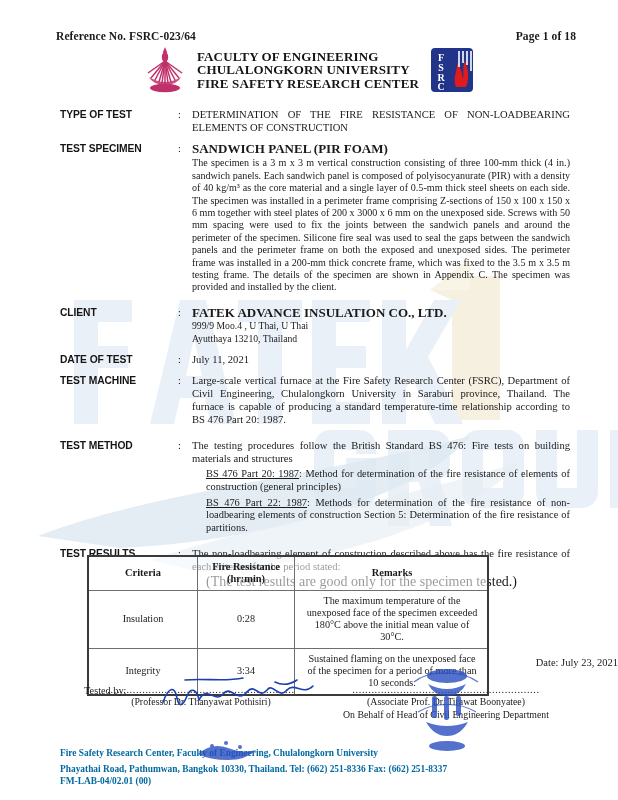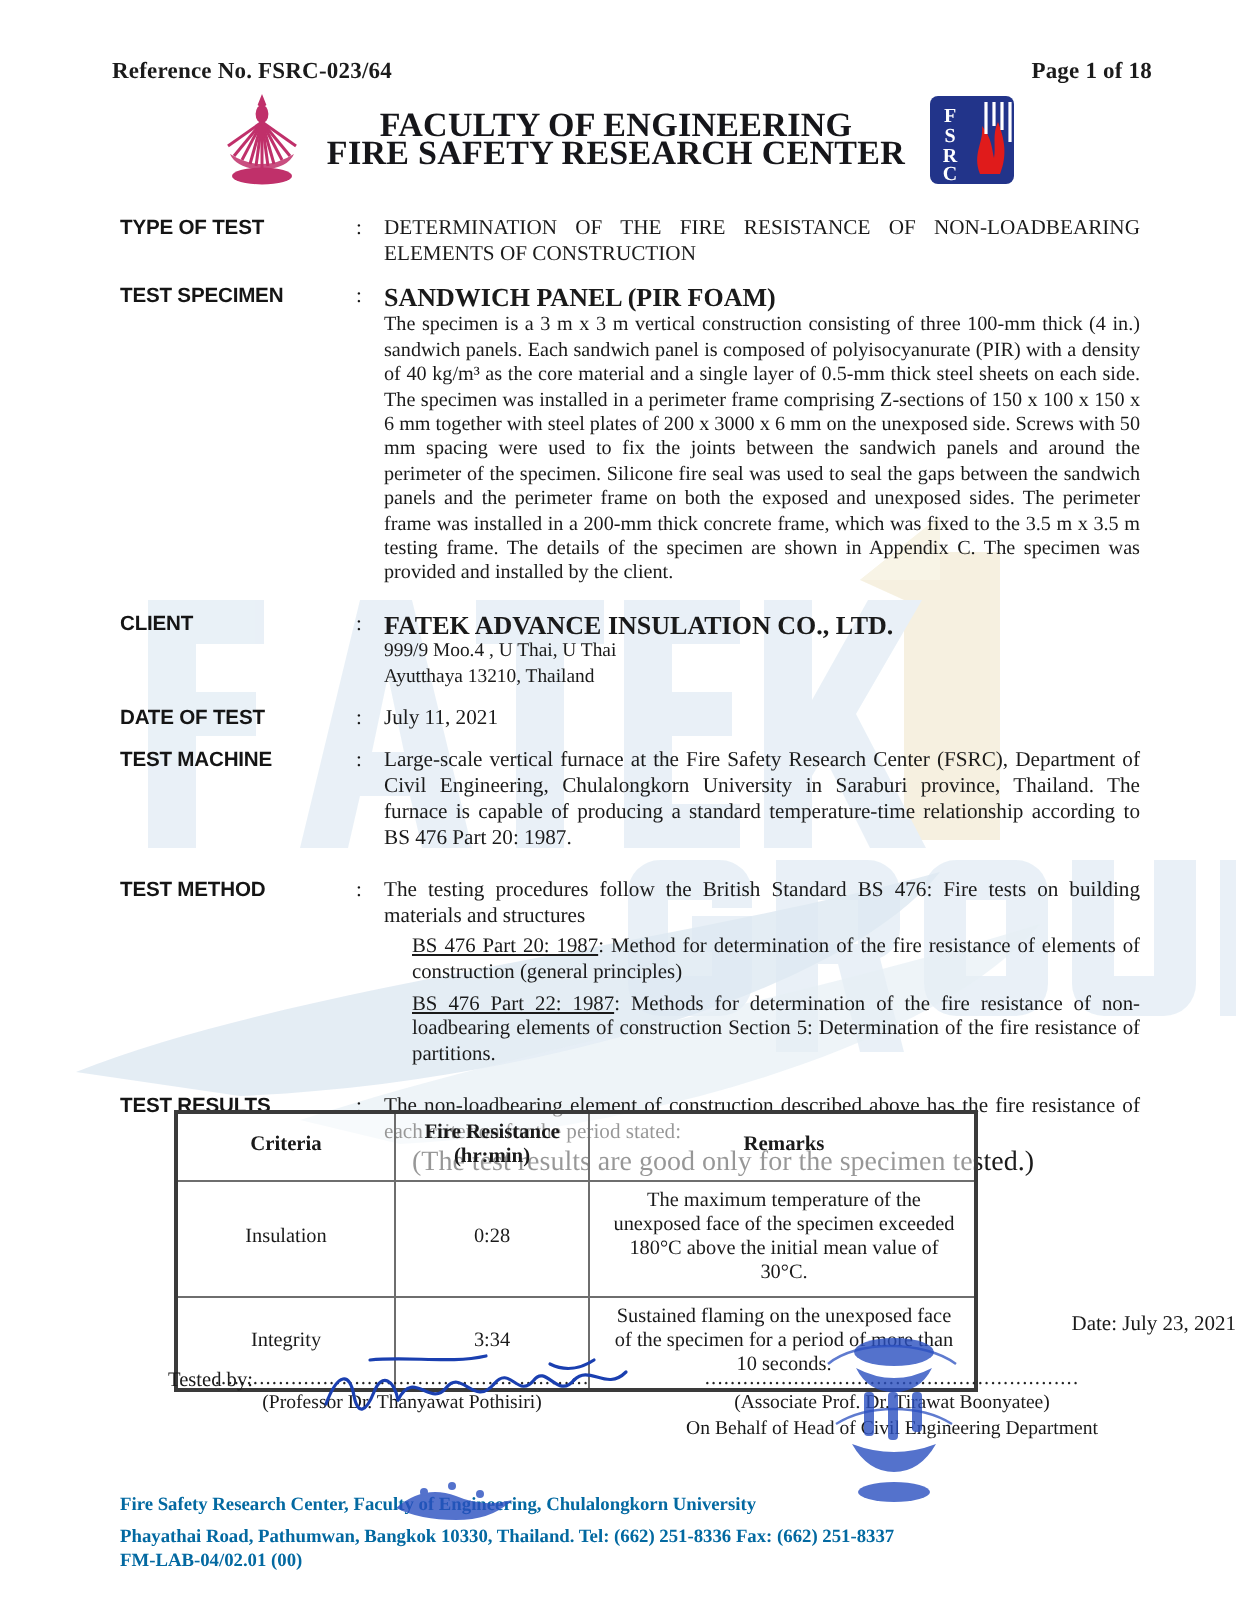--- a/index.html
+++ b/index.html
@@ -55,23 +55,23 @@
     top: 44px;
     left: 0;
     width: 618px;
     display: flex;
     justify-content: center;
     align-items: center;
     gap: 10px;
     z-index: 3;
   }
   .org-titles {
-    text-align: center;
+    text-align: left;
     font-weight: bold;
-    font-size: 17px;
+    font-size: 13px;
     line-height: 13.6px;
     letter-spacing: 0.15px;
     color: #16161a;
   }
 
   .chula-emblem { width: 44px; height: 52px; display:block; }
   .fsrc-logo { width: 46px; height: 50px; display:block; }
 
   
   .content {
@@ -308,20 +308,21 @@
             <path d="M22 17 L39 29"></path>
         </g>
         <path d="M6 33 q16 10 32 0 q-3 7 -16 8 q-13 -1 -16 -8 z" opacity="0.85"></path>
         <ellipse cx="22" cy="44" rx="15" ry="4.2"></ellipse>
         <rect x="19" y="40" width="6" height="5"></rect>
       </g>
     </svg>
 
     <div class="org-titles">
       <div>FACULTY OF ENGINEERING</div>
+      <div>CHULALONGKORN UNIVERSITY</div>
       <div>FIRE SAFETY RESEARCH CENTER</div>
     </div>
 
     <svg class="fsrc-logo" viewBox="0 0 46 50">
       <rect x="2" y="3" width="42" height="44" rx="4" fill="#22348a"></rect>
       <text x="12" y="16" font-family="Liberation Serif, serif" font-size="10" font-weight="bold" fill="#ffffff" text-anchor="middle">F</text>
       <text x="12" y="26" font-family="Liberation Serif, serif" font-size="10" font-weight="bold" fill="#ffffff" text-anchor="middle">S</text>
       <text x="12" y="36" font-family="Liberation Serif, serif" font-size="10" font-weight="bold" fill="#ffffff" text-anchor="middle">R</text>
       <text x="12" y="45" font-family="Liberation Serif, serif" font-size="10" font-weight="bold" fill="#ffffff" text-anchor="middle">C</text>
       <path d="M27 42 C 23 32, 29 26, 28 18 C 33 24, 33 30, 34 34 C 35 28, 33 22, 36 16 C 39 24, 41 32, 37 42 Z" fill="#e01b1b"></path>

